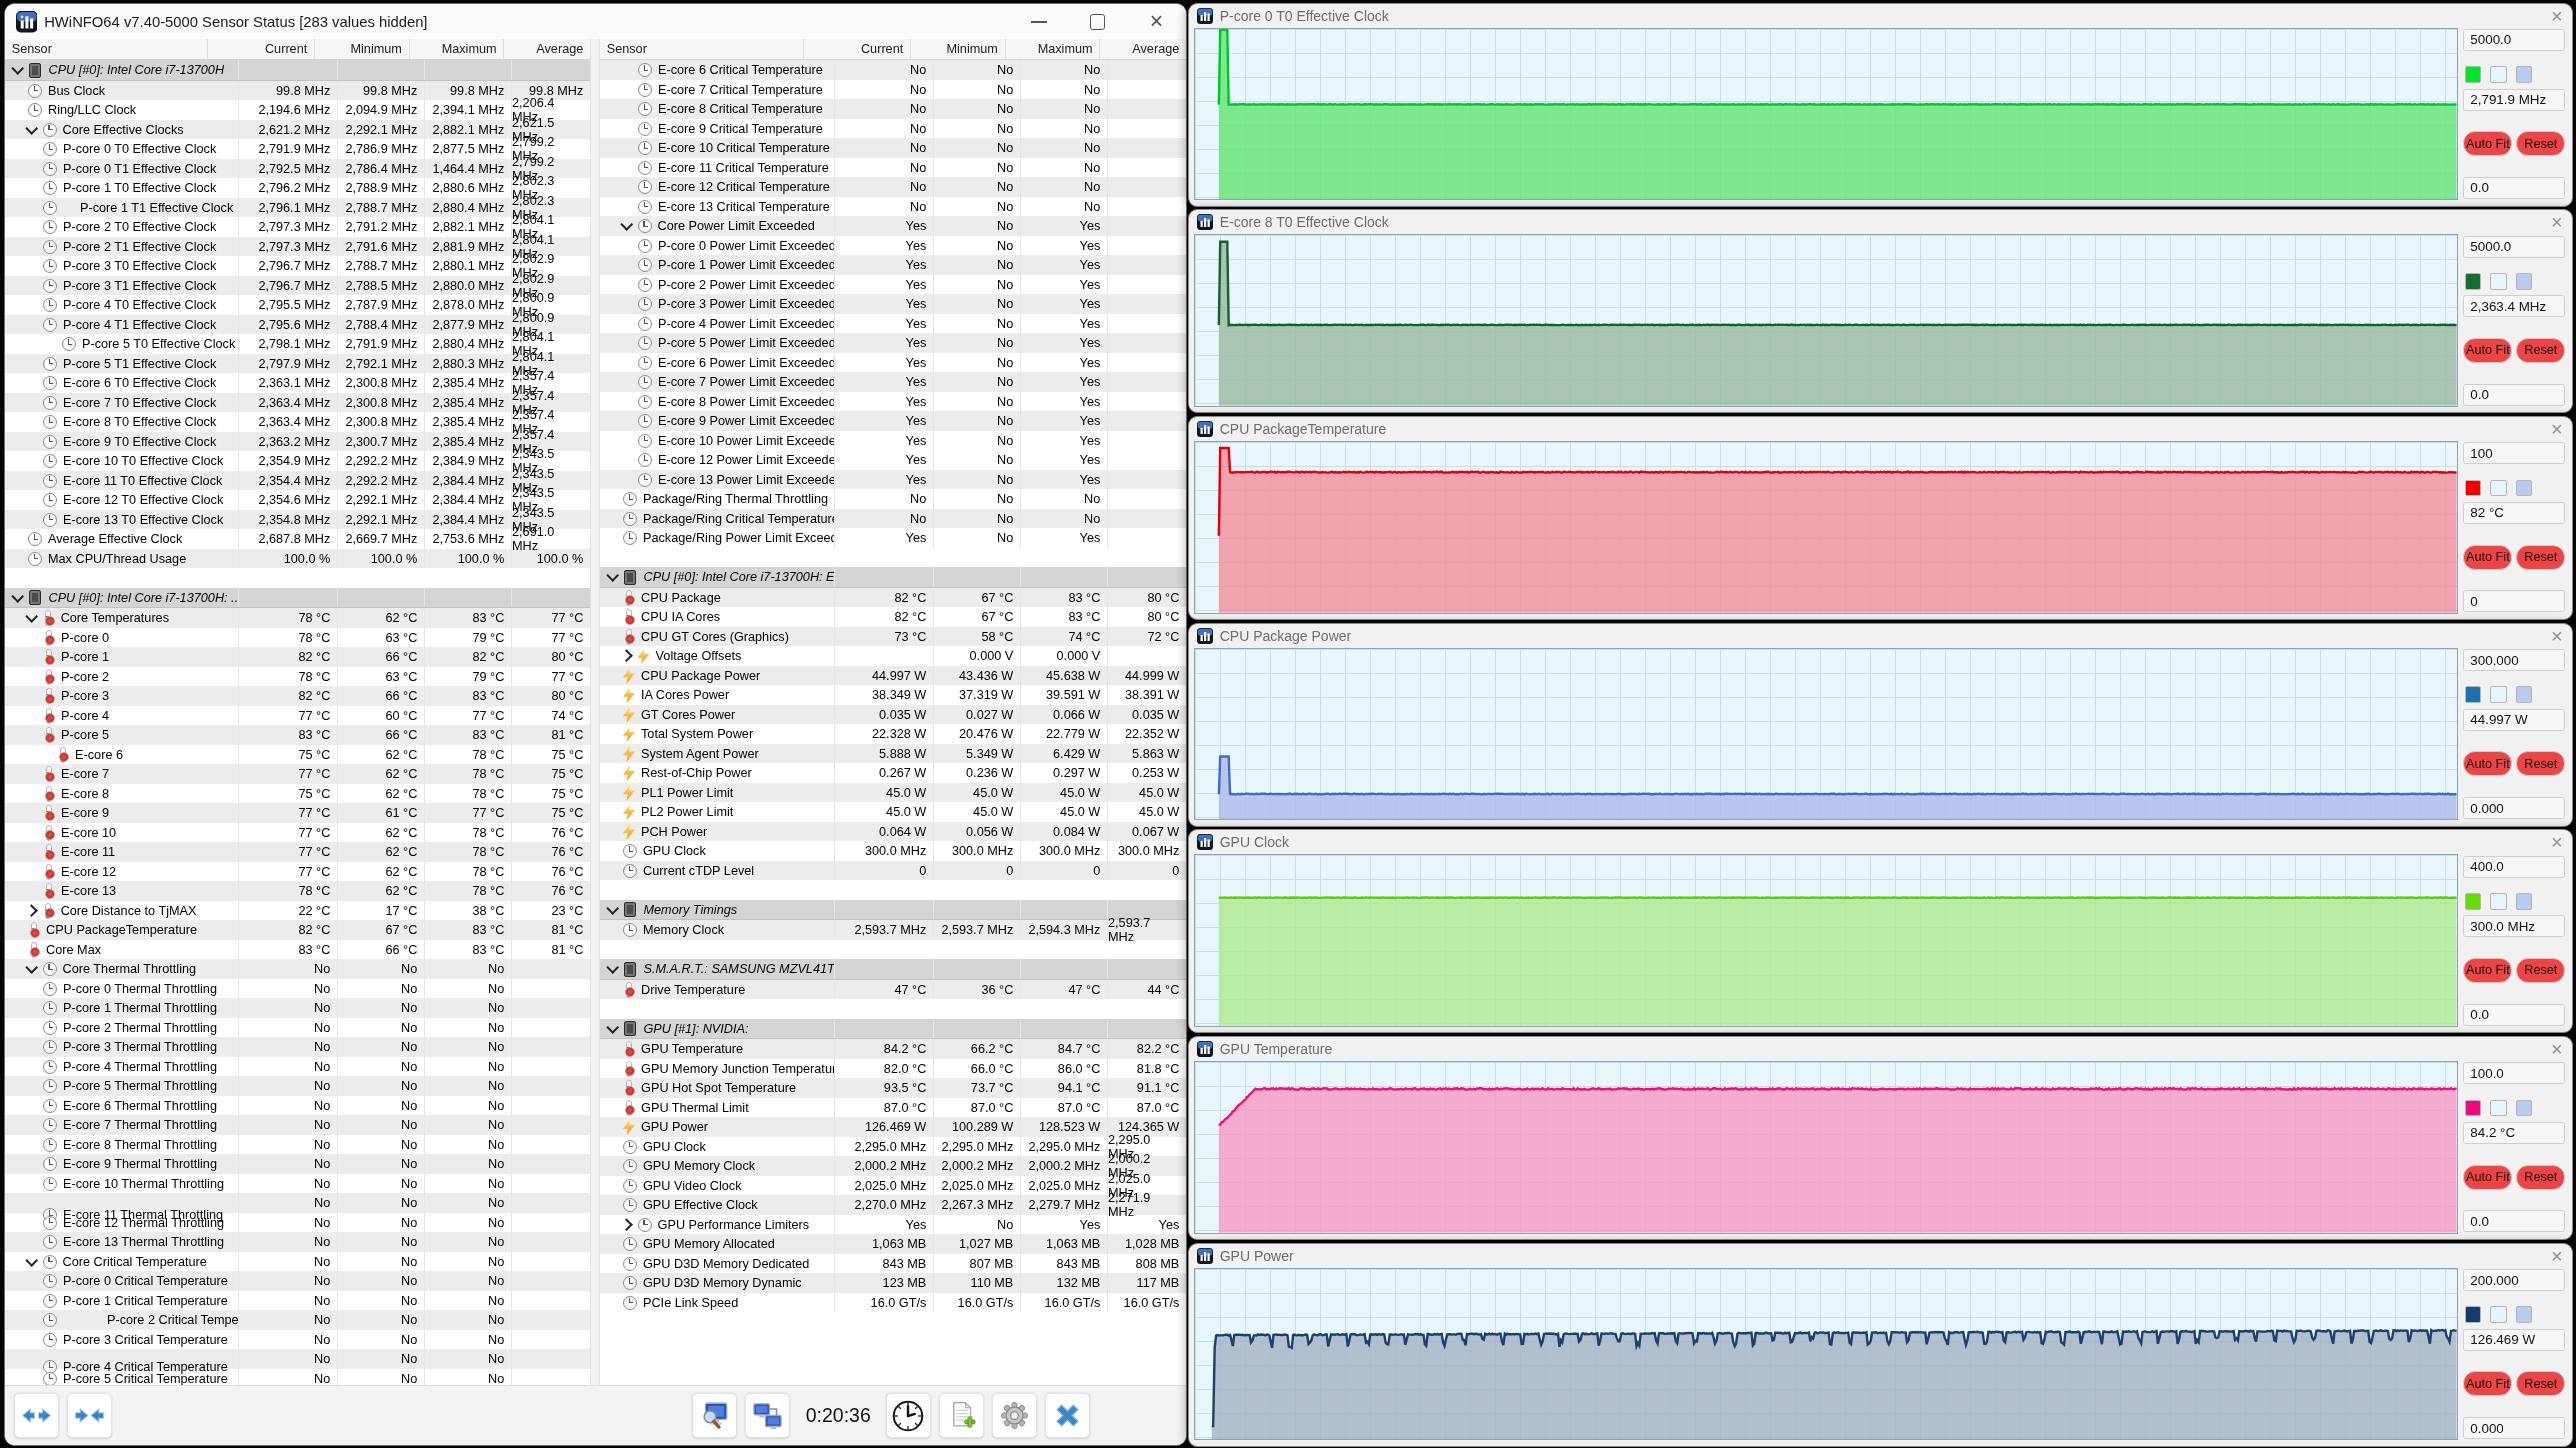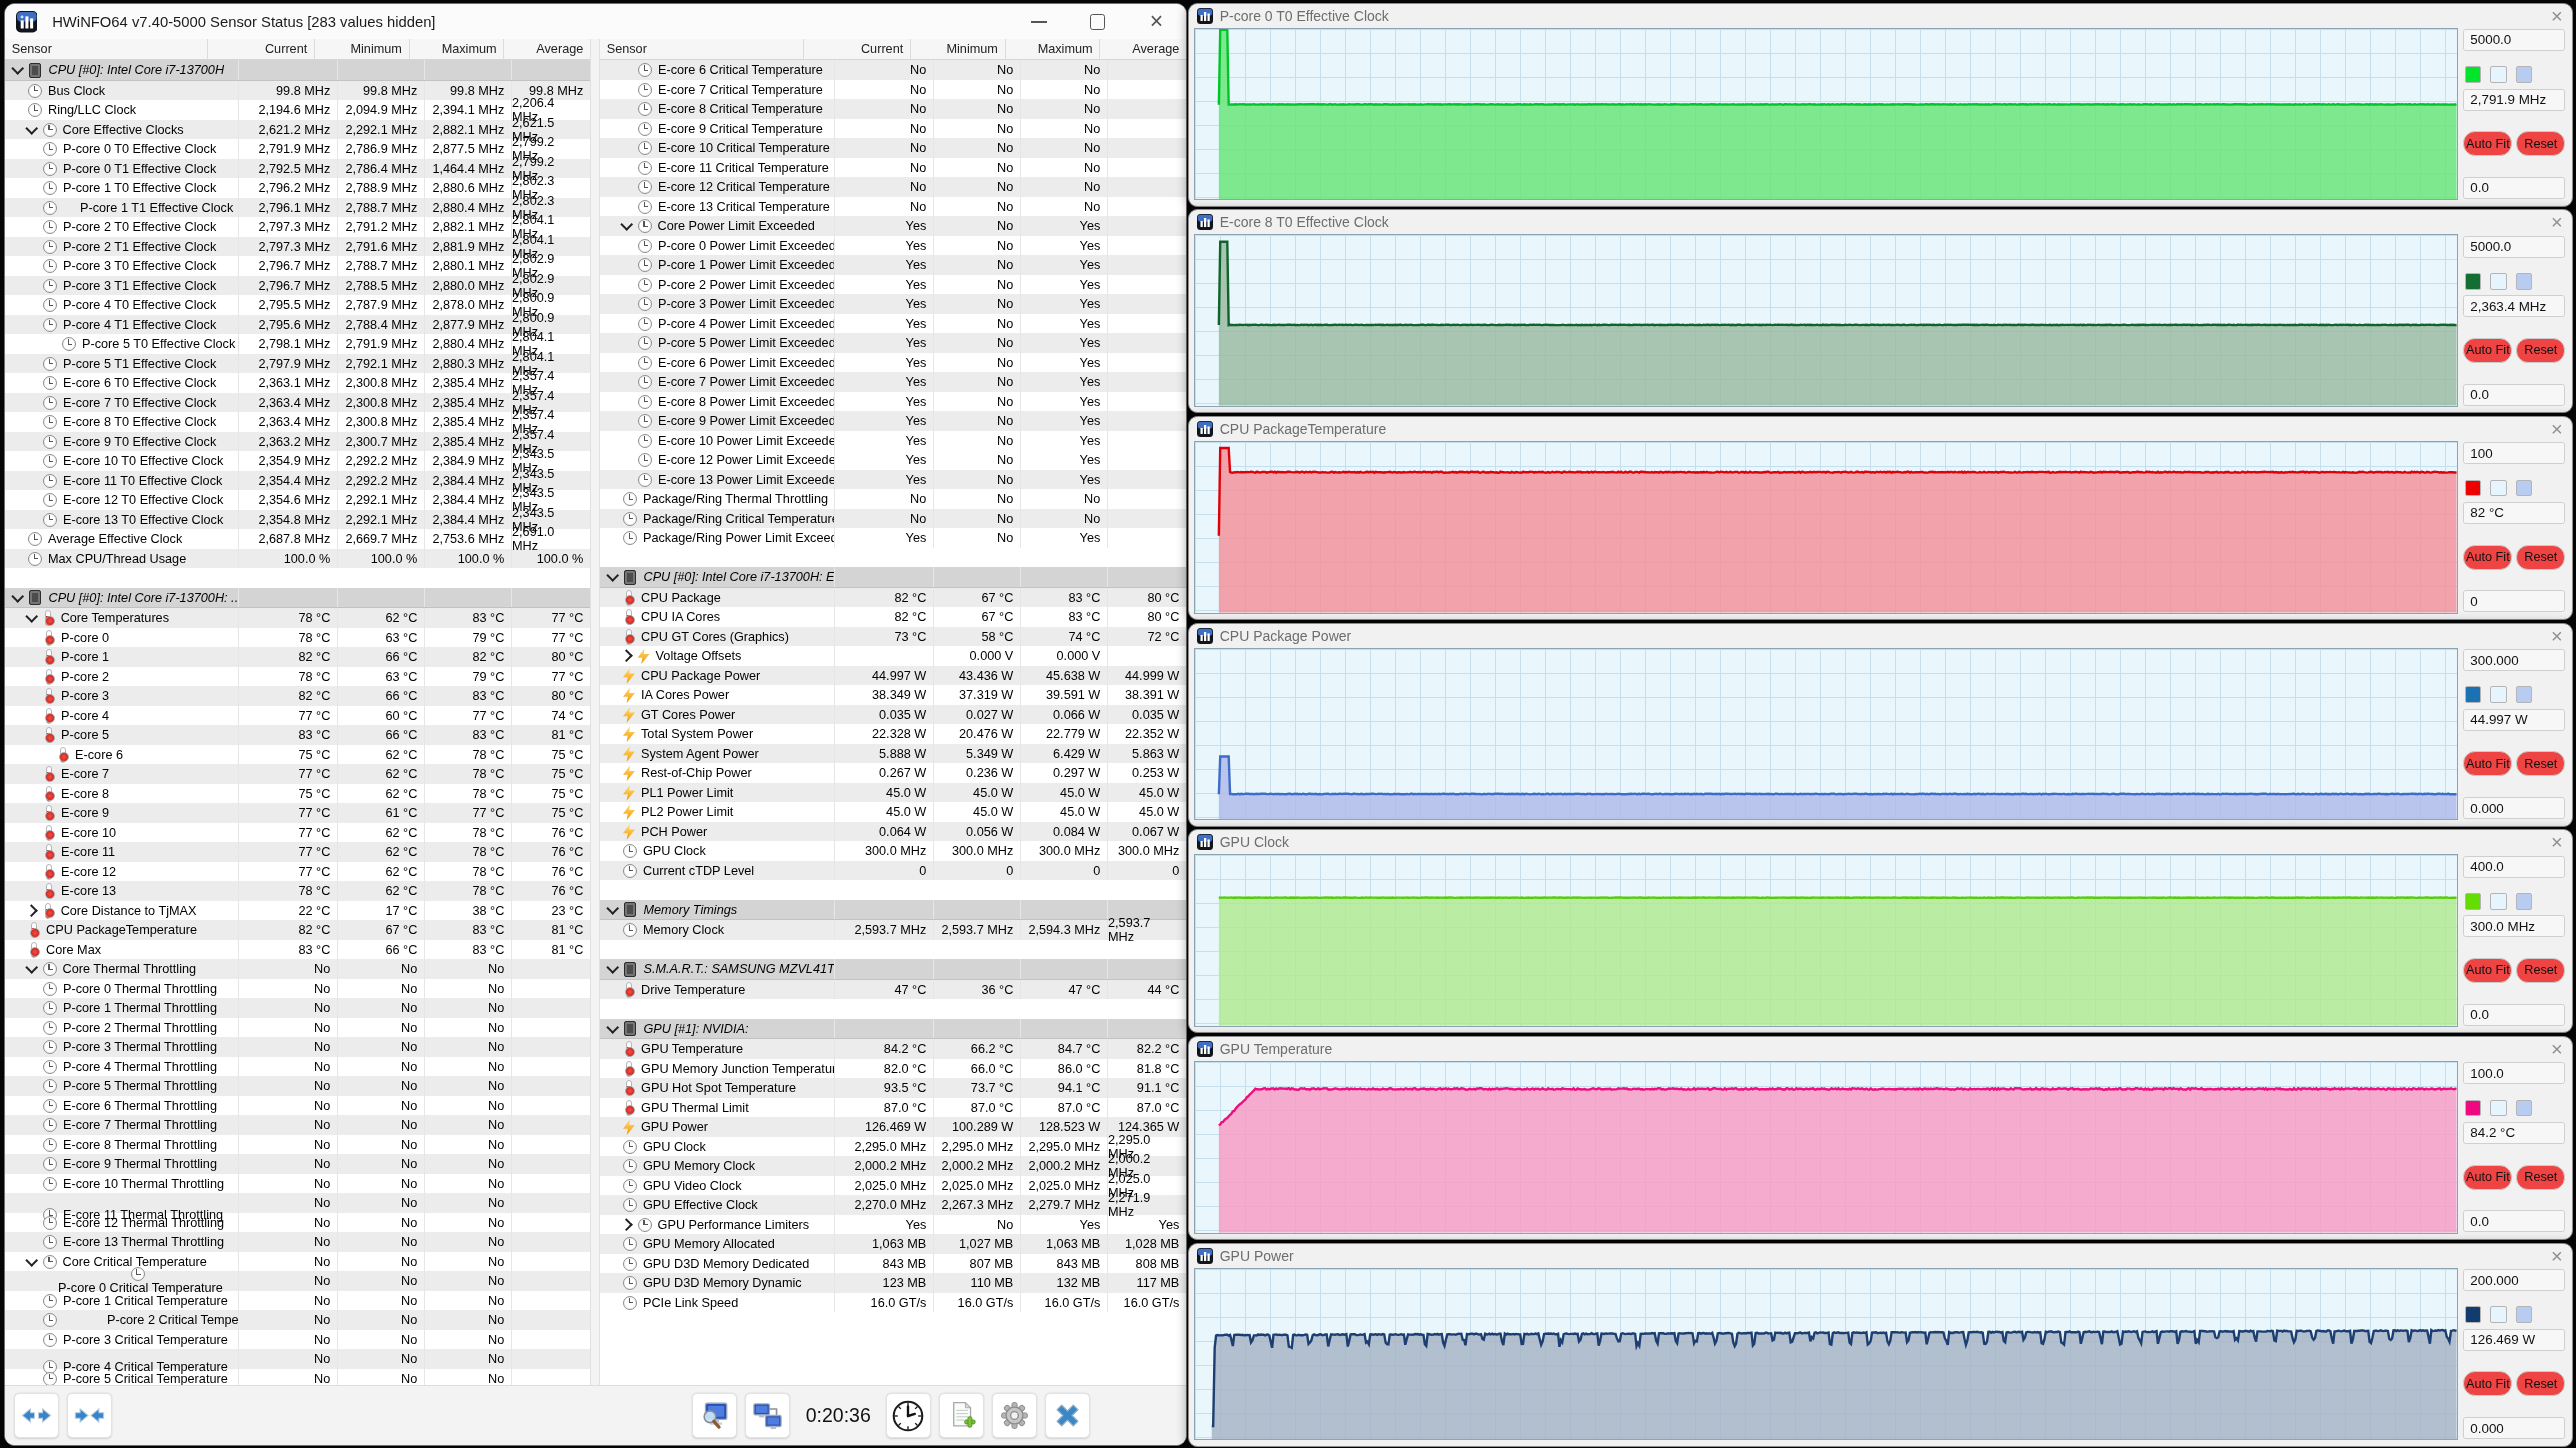--- a/index.html
+++ b/index.html
@@ -4,21 +4,21 @@
 <style>
   html,body{margin:0;padding:0;}
   body{width:2576px;height:1449px;background:#070707;overflow:hidden;
        font-family:"Liberation Sans", sans-serif;-webkit-font-smoothing:antialiased;}
 
   
   #sensor-window{position:absolute;left:4px;top:3.4px;width:1181px;height:1441px;
     background:#ffffff;border:0.7px solid #6f6f6f;border-radius:10.7px;overflow:hidden;
     display:flex;flex-direction:column;box-shadow:0 5.4px 27px rgba(0,0,0,.55);}
   .titlebar{height:35px;flex:0 0 auto;background:#fbfbfb;display:flex;align-items:center;padding:0 0 0 10.7px;}
-  .title{margin-left:15px;font-size:14.8px;color:#1b1b1b;white-space:nowrap;}
+  .title{margin-left:7px;font-size:14.8px;color:#1b1b1b;white-space:nowrap;}
   .win-controls{margin-left:auto;display:flex;align-items:center;height:100%;}
   .wc{width:59px;height:100%;display:flex;align-items:center;justify-content:center;color:#555;}
   .wc-min i{display:block;width:16px;height:1.3px;background:#555;}
   .wc-max i{display:block;width:13.4px;height:13.4px;border:1.3px solid #555;border-radius:2.7px;}
   .wc-close{font-size:23px;font-weight:300;}
 
   .lists{flex:1;display:flex;min-height:0;background:#fff;}
   .listcol{display:flex;flex-direction:column;min-height:0;}
   #list-left{width:585px;}
   #list-right{width:586px;}
@@ -733,21 +733,21 @@
               <span class="arr v"></span>
               <span class="ric ic-clock"></span>
               <span>Core Critical Temperature</span>
             </div>
             <div class="vcell w0">No</div>
             <div class="vcell w1">No</div>
             <div class="vcell w2">No</div>
             <div class="vcell w3"></div>
           </div>
           <div class="srow alt">
-            <div class="lcell" style="padding-left: 38px; flex-direction: column;">
+            <div class="lcell" style="padding-left: 38px;">
               <span class="ric ic-clock"></span>
               <span>P-core 0 Critical Temperature</span>
             </div>
             <div class="vcell w0">No</div>
             <div class="vcell w1">No</div>
             <div class="vcell w2">No</div>
             <div class="vcell w3"></div>
           </div>
           <div class="srow">
             <div class="lcell" style="padding-left: 38px;">

